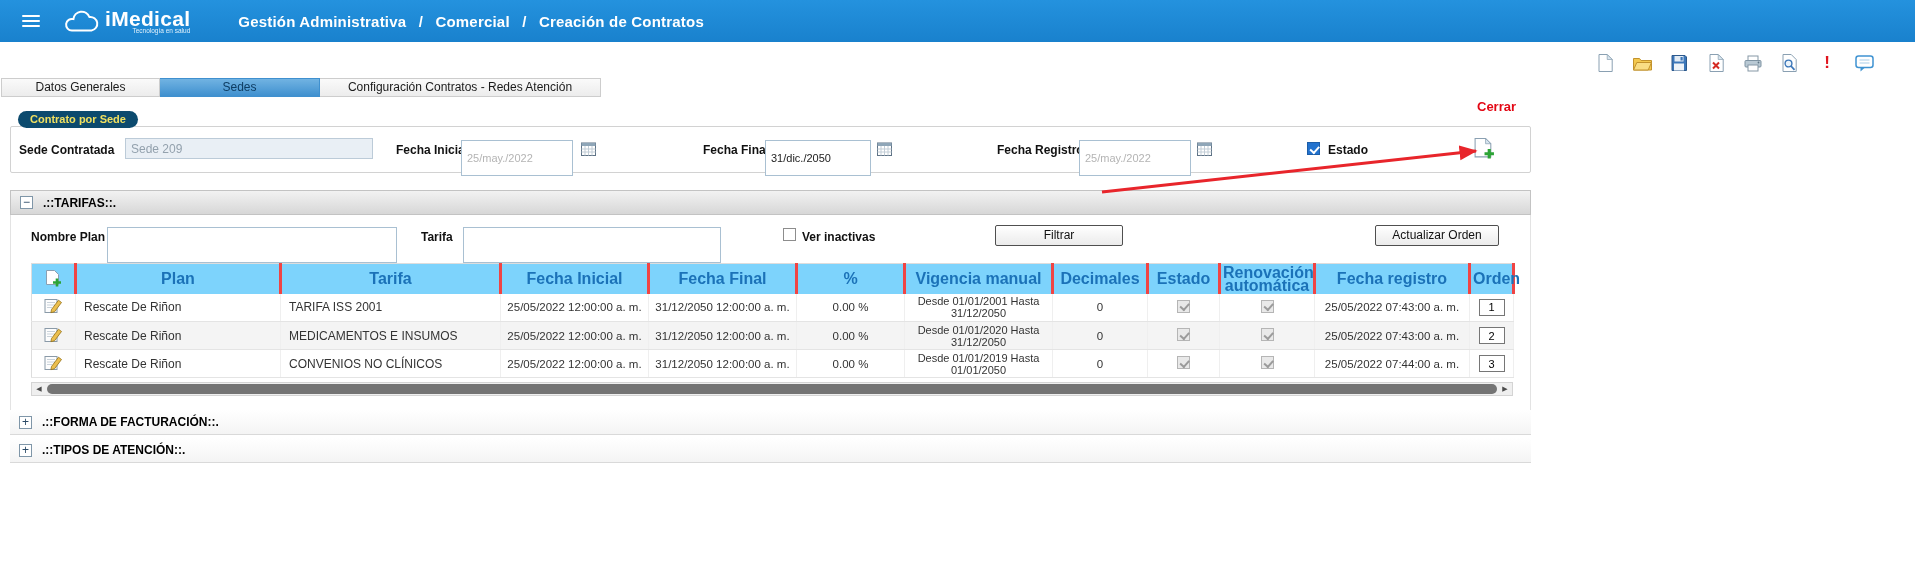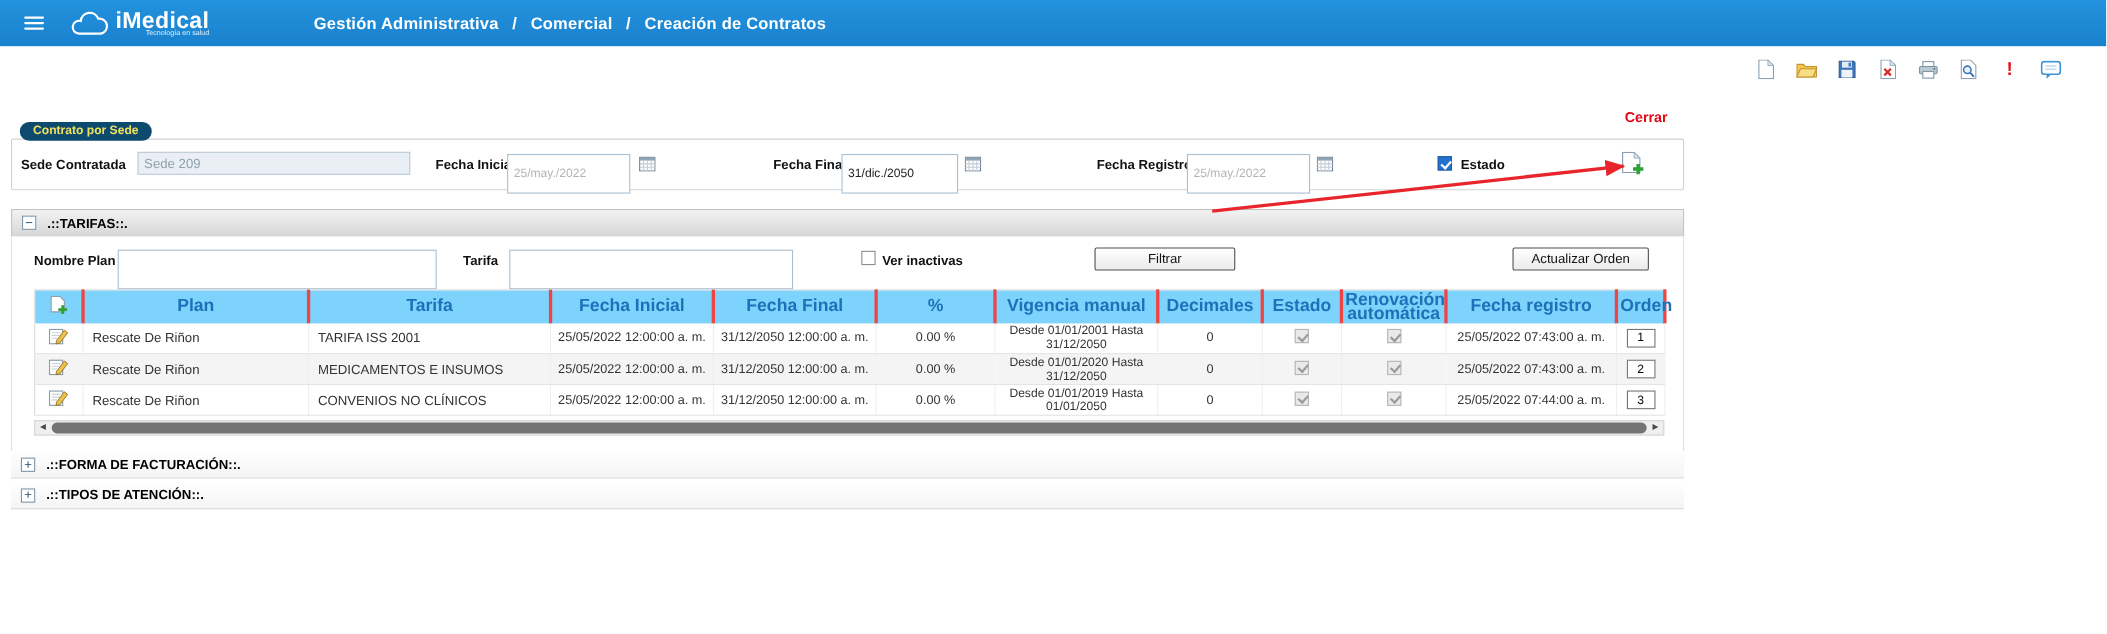--- a/index.html
+++ b/index.html
@@ -9,21 +9,21 @@
   
   .topbar { position:absolute; top:0; left:0; width:1915px; height:42px;
     background:linear-gradient(180deg,#2492de 0%,#1981cd 100%);
     display:flex; align-items:center; }
   .hamburger { margin:0 22px 0 22px; display:flex; flex-direction:column; gap:3px; cursor:pointer; }
   .hamburger .bar { width:18px; height:2px; background:#fff; border-radius:1px; }
   .logo { display:flex; align-items:center; gap:5px; margin-right:48px; }
   .logo svg { display:block; }
   .logo-name { color:#fff; font-size:21px; font-weight:bold; line-height:20px; letter-spacing:.3px; }
   .logo-tag { color:#dff0fb; font-size:6.5px; text-align:right; margin-top:-2px; }
-  .breadcrumb { color:#fff; font-size:15px; font-weight:bold; letter-spacing:.2px;margin-left:47px; }
+  .breadcrumb { color:#fff; font-size:15px; font-weight:bold; letter-spacing:.2px; }
   .breadcrumb .sep { margin:0 8px; }
 
   
   .toolbar { position:absolute; top:52px; left:1595px; display:flex; gap:17px; align-items:center; height:22px; }
   .tool { width:20px; height:20px; display:flex; align-items:center; justify-content:center; cursor:pointer; }
   .alert-glyph { color:#e0161f; font-weight:bold; font-size:17px; }
 
   
   .tabs { position:absolute; top:78px; left:1px; display:flex; }
   .tab { height:19px; line-height:17px; font-size:12px; color:#1a1a1a;
@@ -175,20 +175,25 @@
     <span class="tool">
       <svg width="19" height="17" viewBox="0 0 19 17">
           <rect x="1" y="1" width="17" height="11.5" rx="2.5" fill="#fff" stroke="#3f93d2" stroke-width="1.5"></rect>
           <path d="M5.5 12.5 v4 l4.5 -4 z" fill="#3f93d2"></path>
           <line x1="4.5" y1="5" x2="14.5" y2="5" stroke="#bcd9ee" stroke-width="1.3"></line>
           <line x1="4.5" y1="8" x2="14.5" y2="8" stroke="#bcd9ee" stroke-width="1.3"></line>
         </svg>
     </span>
   </div>
 
+  <div class="tabs">
+    <div class="tab t0">Datos Generales</div>
+    <div class="tab t1 active">Sedes</div>
+    <div class="tab t2">Configuración Contratos - Redes Atención</div>
+  </div>
 
   <div class="cerrar">Cerrar</div>
 
   <div class="badge">Contrato por Sede</div>
 
   <div class="form-box">
     <span class="flabel" style="left:8px; top:16px;">Sede Contratada</span>
     <input class="finput disabled" style="left: 114px; top: 11px; width: 248px;" readonly="" value="Sede 209">
 
     <span class="flabel" style="left:385px; top:16px;">Fecha Inicial</span>

